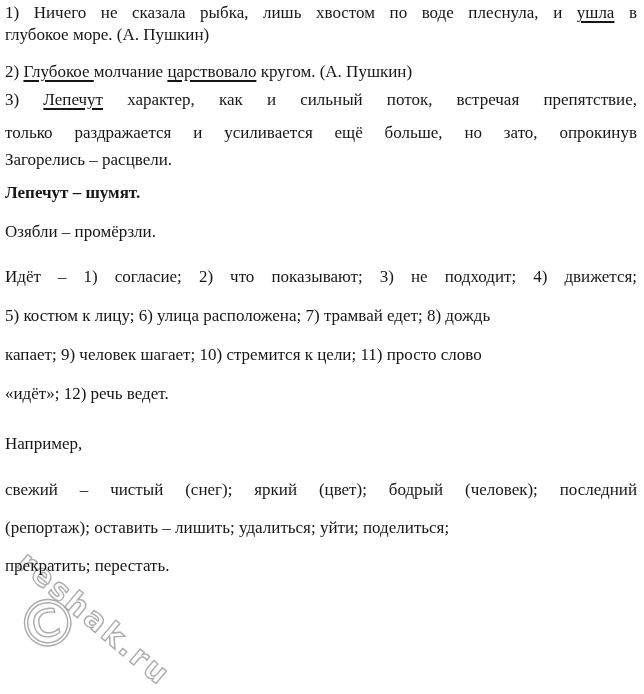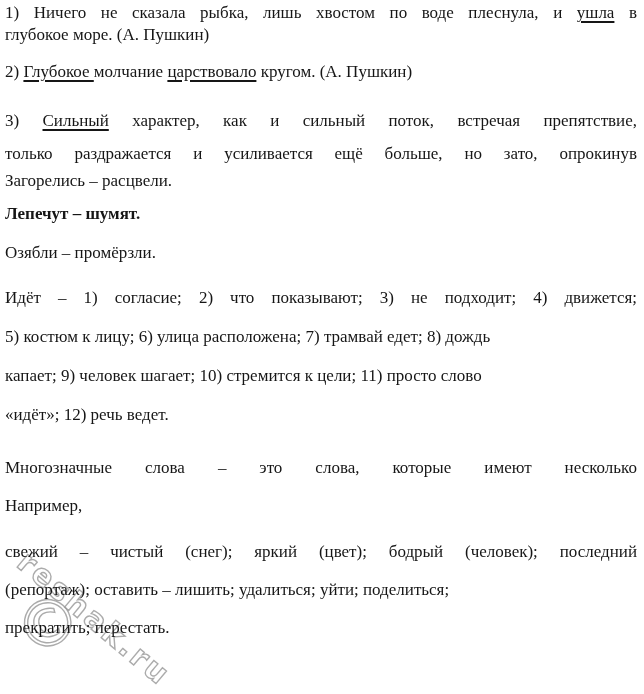--- a/index.html
+++ b/index.html
@@ -30,21 +30,21 @@
     text-align: justify;
     text-align-last: justify;
   }
   .seg.underline {
     text-decoration: underline;
     text-decoration-thickness: 1.5px;
     text-underline-offset: 3px;
   }
   
   .para:nth-child(1)  { line-height: 22px; margin-bottom: 15px; }
-  .para:nth-child(2)  { line-height: 22px; margin-bottom: 21px; }
+  .para:nth-child(2)  { line-height: 22px; }
   .para:nth-child(3)  { line-height: 33px; margin-bottom: 0; }
   .para:nth-child(4)  { line-height: 22px; margin-bottom: 11px; }
   .para:nth-child(5)  { line-height: 22px; margin-bottom: 17px; font-weight: bold; }
   .para:nth-child(6)  { line-height: 22px; margin-bottom: 14px; font-family: Liberation Serif, serif; }
   .para:nth-child(7)  { line-height: 39px; margin-bottom: 20px; }
   .para:nth-child(8)  { line-height: 27px; margin-bottom: 14px; }
   .para:nth-child(9)  { line-height: 22px; margin-bottom: 16px; }
   .para:nth-child(10) { line-height: 38px; margin-bottom: 0; }
 
   
@@ -91,40 +91,39 @@
   </div>
   <div id="paragraphs">
       <div class="para">
         <div class="line justify"><span class="seg">1) Ничего не сказала рыбка, лишь хвостом по воде плеснула, и </span><span class="seg underline">ушла</span><span class="seg"> в</span></div>
         <div class="line"><span class="seg">глубокое море. (А. Пушкин)</span></div>
       </div>
       <div class="para">
         <div class="line"><span class="seg">2) </span><span class="seg underline">Глубокое </span><span class="seg">молчание </span><span class="seg underline">царствовало</span><span class="seg"> кругом. (А. Пушкин)</span></div>
       </div>
       <div class="para">
-        <div class="line justify"><span class="seg">3) </span><span class="seg underline">Сильный</span><span class="seg"> характер, как и сильный поток, встречая препятствие,</span></div>
+        <div class="line justify"><span class="seg">3) </span><span class="seg underline">Лепечут</span><span class="seg"> характер, как и сильный поток, встречая препятствие,</span></div>
         <div class="line justify"><span class="seg">только раздражается и усиливается ещё больше, но зато, опрокинув</span></div>
       </div>
       <div class="para">
         <div class="line"><span class="seg">Загорелись – расцвели.</span></div>
       </div>
       <div class="para">
         <div class="line"><span class="seg">Лепечут – шумят.</span></div>
       </div>
       <div class="para">
         <div class="line"><span class="seg">Озябли – промёрзли.</span></div>
       </div>
       <div class="para">
         <div class="line justify"><span class="seg">Идёт – 1) согласие; 2) что показывают; 3) не подходит; 4) движется;</span></div>
         <div class="line"><span class="seg">5) костюм к лицу; 6) улица расположена; 7) трамвай едет; 8) дождь</span></div>
         <div class="line"><span class="seg">капает; 9) человек шагает; 10) стремится к цели; 11) просто слово</span></div>
         <div class="line"><span class="seg">«идёт»; 12) речь ведет.</span></div>
       </div>
       <div class="para">
-        <div class="line justify"><span class="seg">Многозначные слова – это слова, которые имеют несколько</span></div>
       </div>
       <div class="para">
         <div class="line"><span class="seg">Например,</span></div>
       </div>
       <div class="para">
         <div class="line justify"><span class="seg">свежий – чистый (снег); яркий (цвет); бодрый (человек); последний</span></div>
         <div class="line"><span class="seg">(репортаж); оставить – лишить; удалиться; уйти; поделиться;</span></div>
         <div class="line"><span class="seg">прекратить; перестать.</span></div>
       </div>
     </div>

